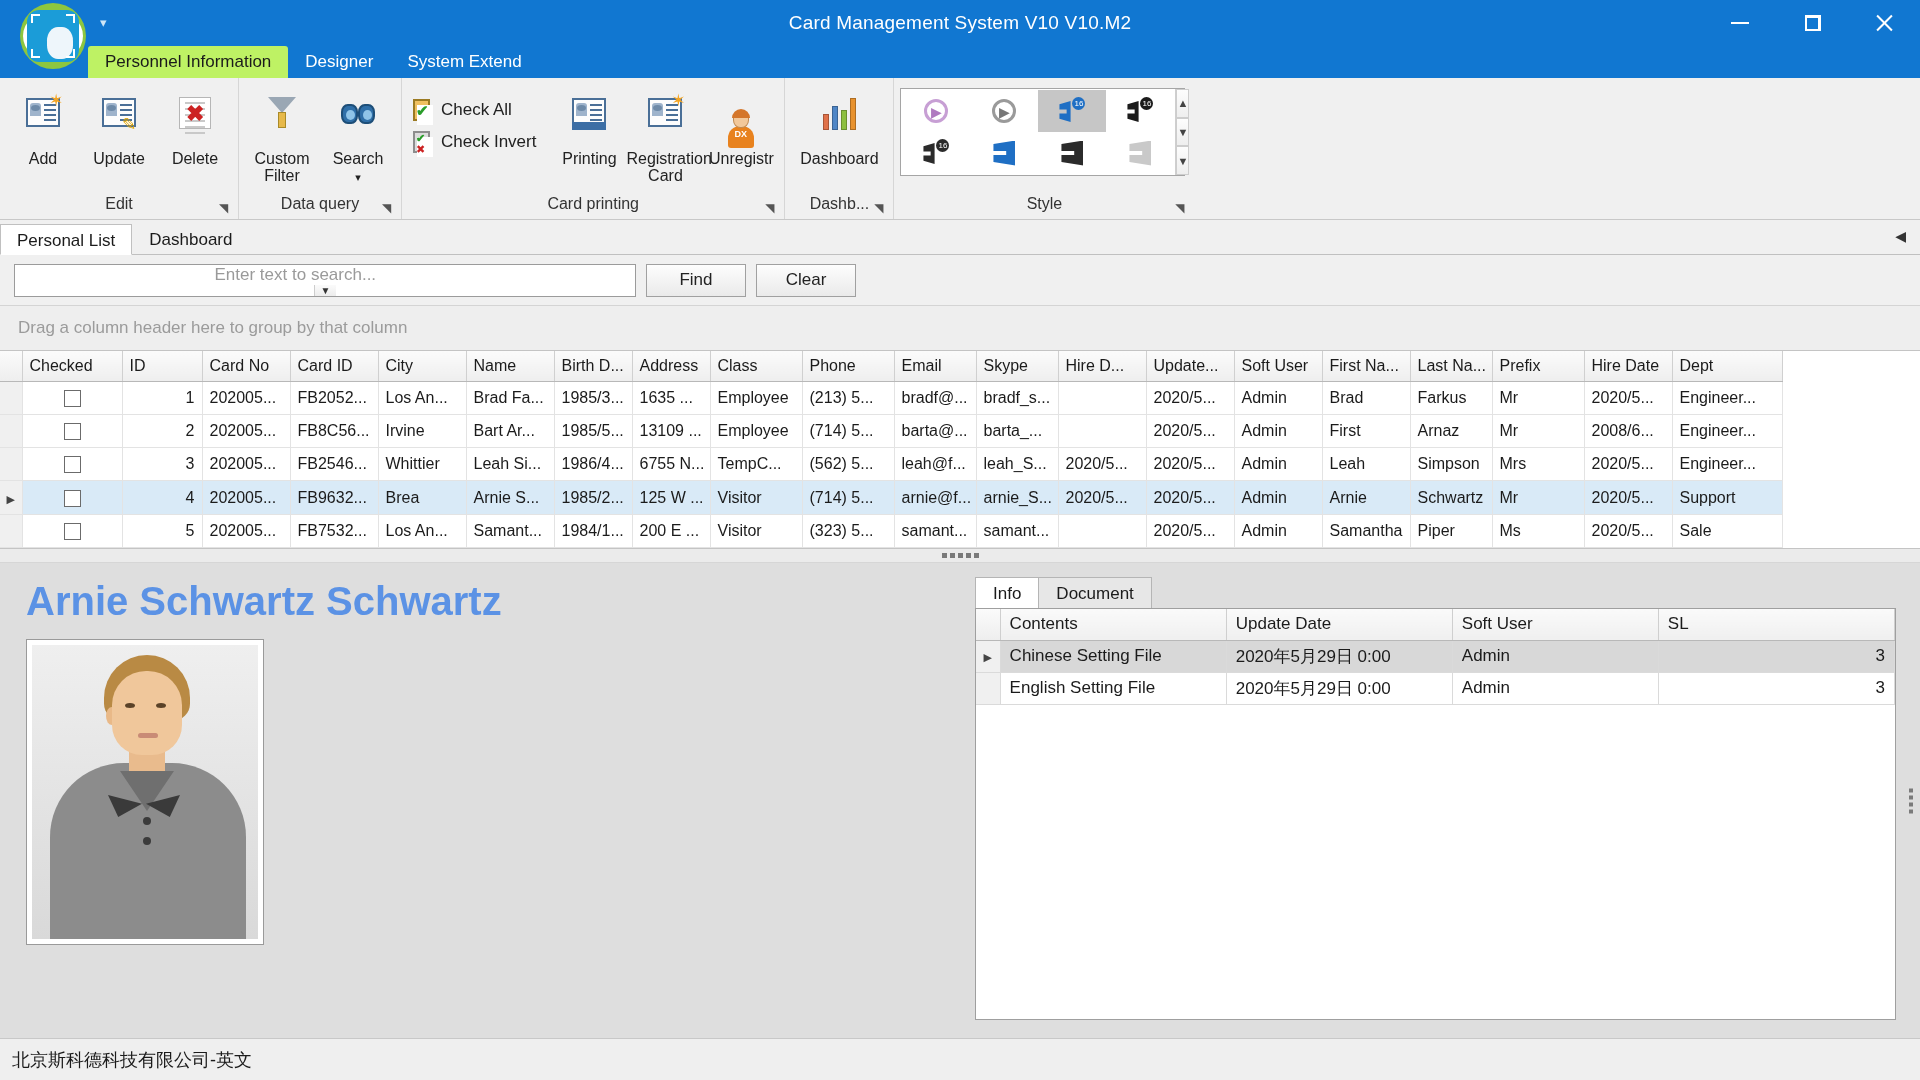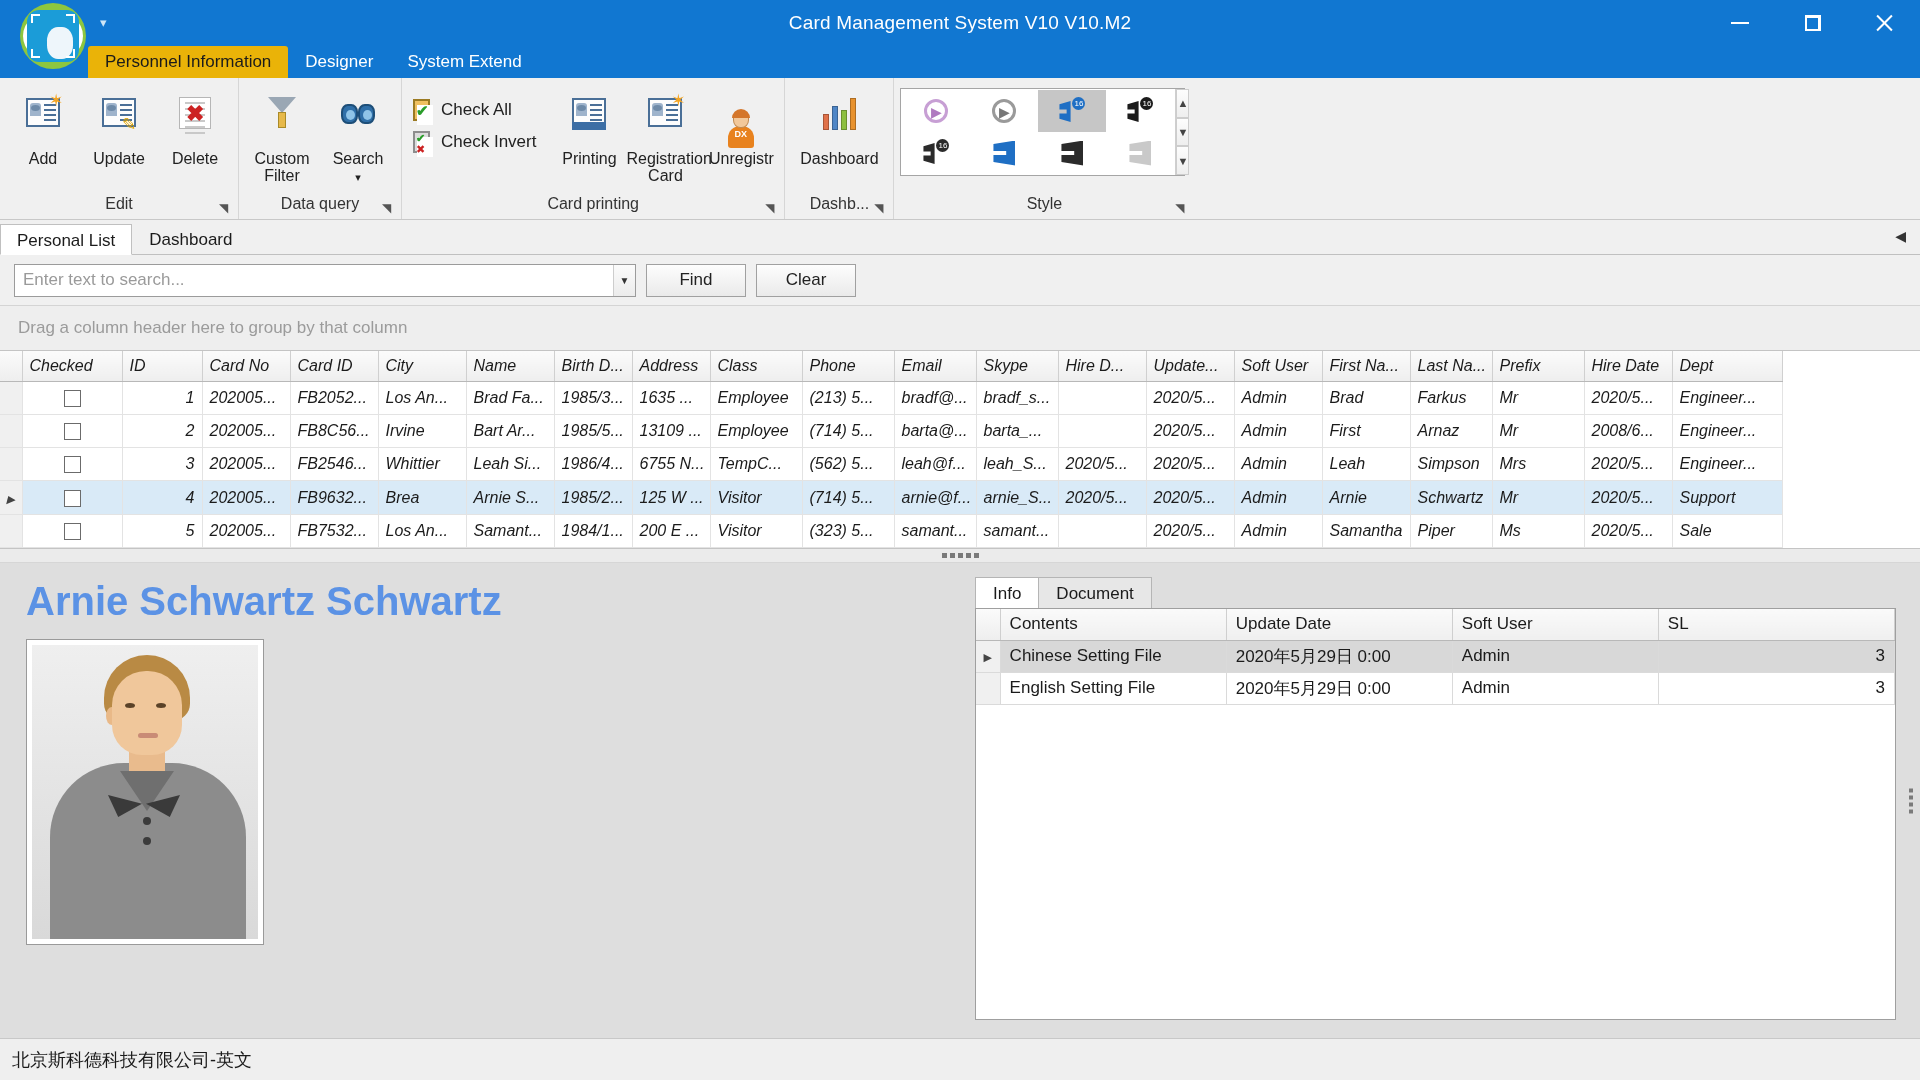--- a/index.html
+++ b/index.html
@@ -126,21 +126,21 @@
   }
   .rtab {
     height: 32px;
     padding: 0 17px;
     line-height: 32px;
     color: #ffffff;
     font-size: 17px;
     white-space: nowrap;
   }
   .rtab.active {
-    background: #eab308;
+    background: #bef264;
     color: #1b1b1b;
     border-top-left-radius: 3px;
     border-top-right-radius: 3px;
   }
 
   
   .ribbon {
     flex: 0 0 142px;
     height: 142px;
     background: #f0f0f0;
@@ -359,21 +359,21 @@
     background:#f0f0f0;
     display:flex; align-items:center;
     padding: 0 14px;
     gap: 10px;
     border-bottom:1px solid #d4d4d4;
   }
   .search-box {
     width: 622px; height: 33px;
     background:#fff;
     border:1px solid #9b9b9b;
-    display:flex; align-items:center;
+    display:flex; align-items:center;flex-direction:column;
   }
   .search-box input {
     flex:1; height:31px; border:none; outline:none;
     padding: 0 8px; font-size:17px; color:#222;
     font-family:"Liberation Sans", sans-serif;
     background:transparent;
   }
   .search-box input::placeholder{ color:#9a9a9a; }
   .sb-drop {
     width: 22px; height:31px;
@@ -410,21 +410,20 @@
     background:#fff;
     overflow:hidden;
     border-bottom:1px solid #c4c4c4;
     display:flex;
   }
   table.grid {
     border-collapse: collapse;
     table-layout: fixed;
     width:1589px;
     font-size:16px;
-    font-style:italic;
   }
   table.grid th {
     height: 30px;
     background: linear-gradient(#fbfbfb,#eeeeee);
     border-right:1px solid #d0d0d0;
     border-bottom:1px solid #b8b8b8;
     font-weight: normal;
     text-align:left;
     padding: 0 7px;
     color:#1b1b1b;

